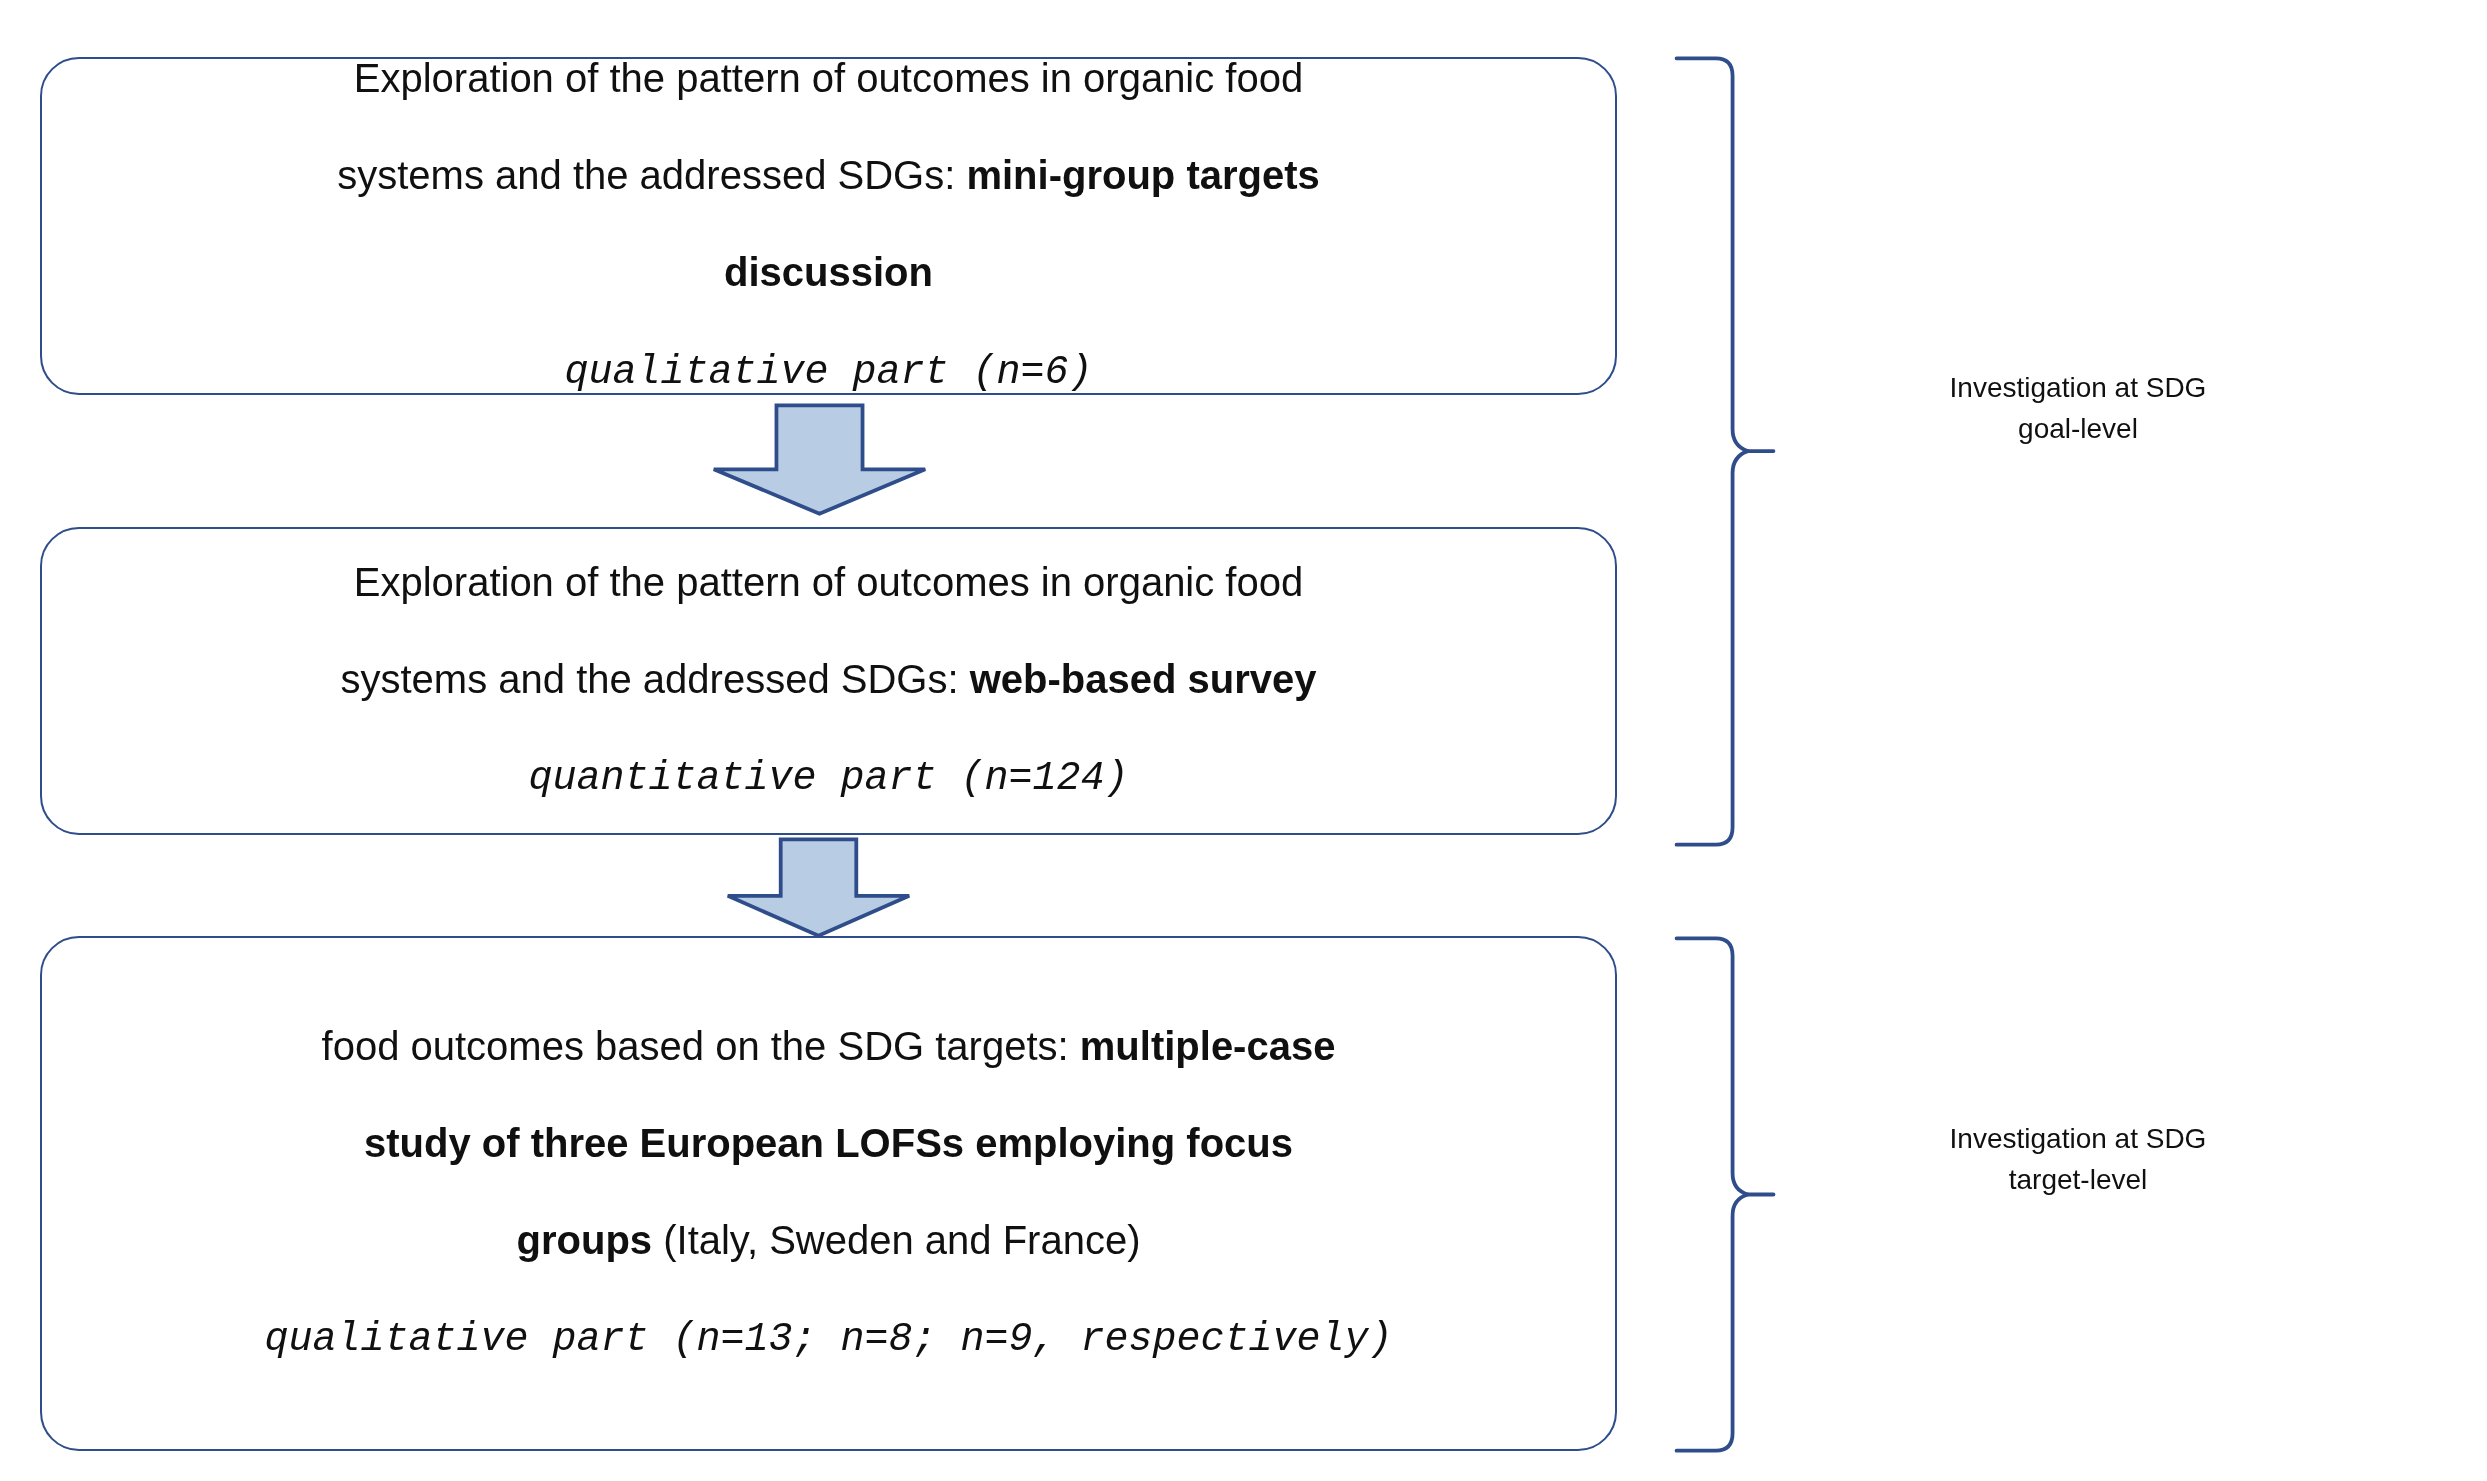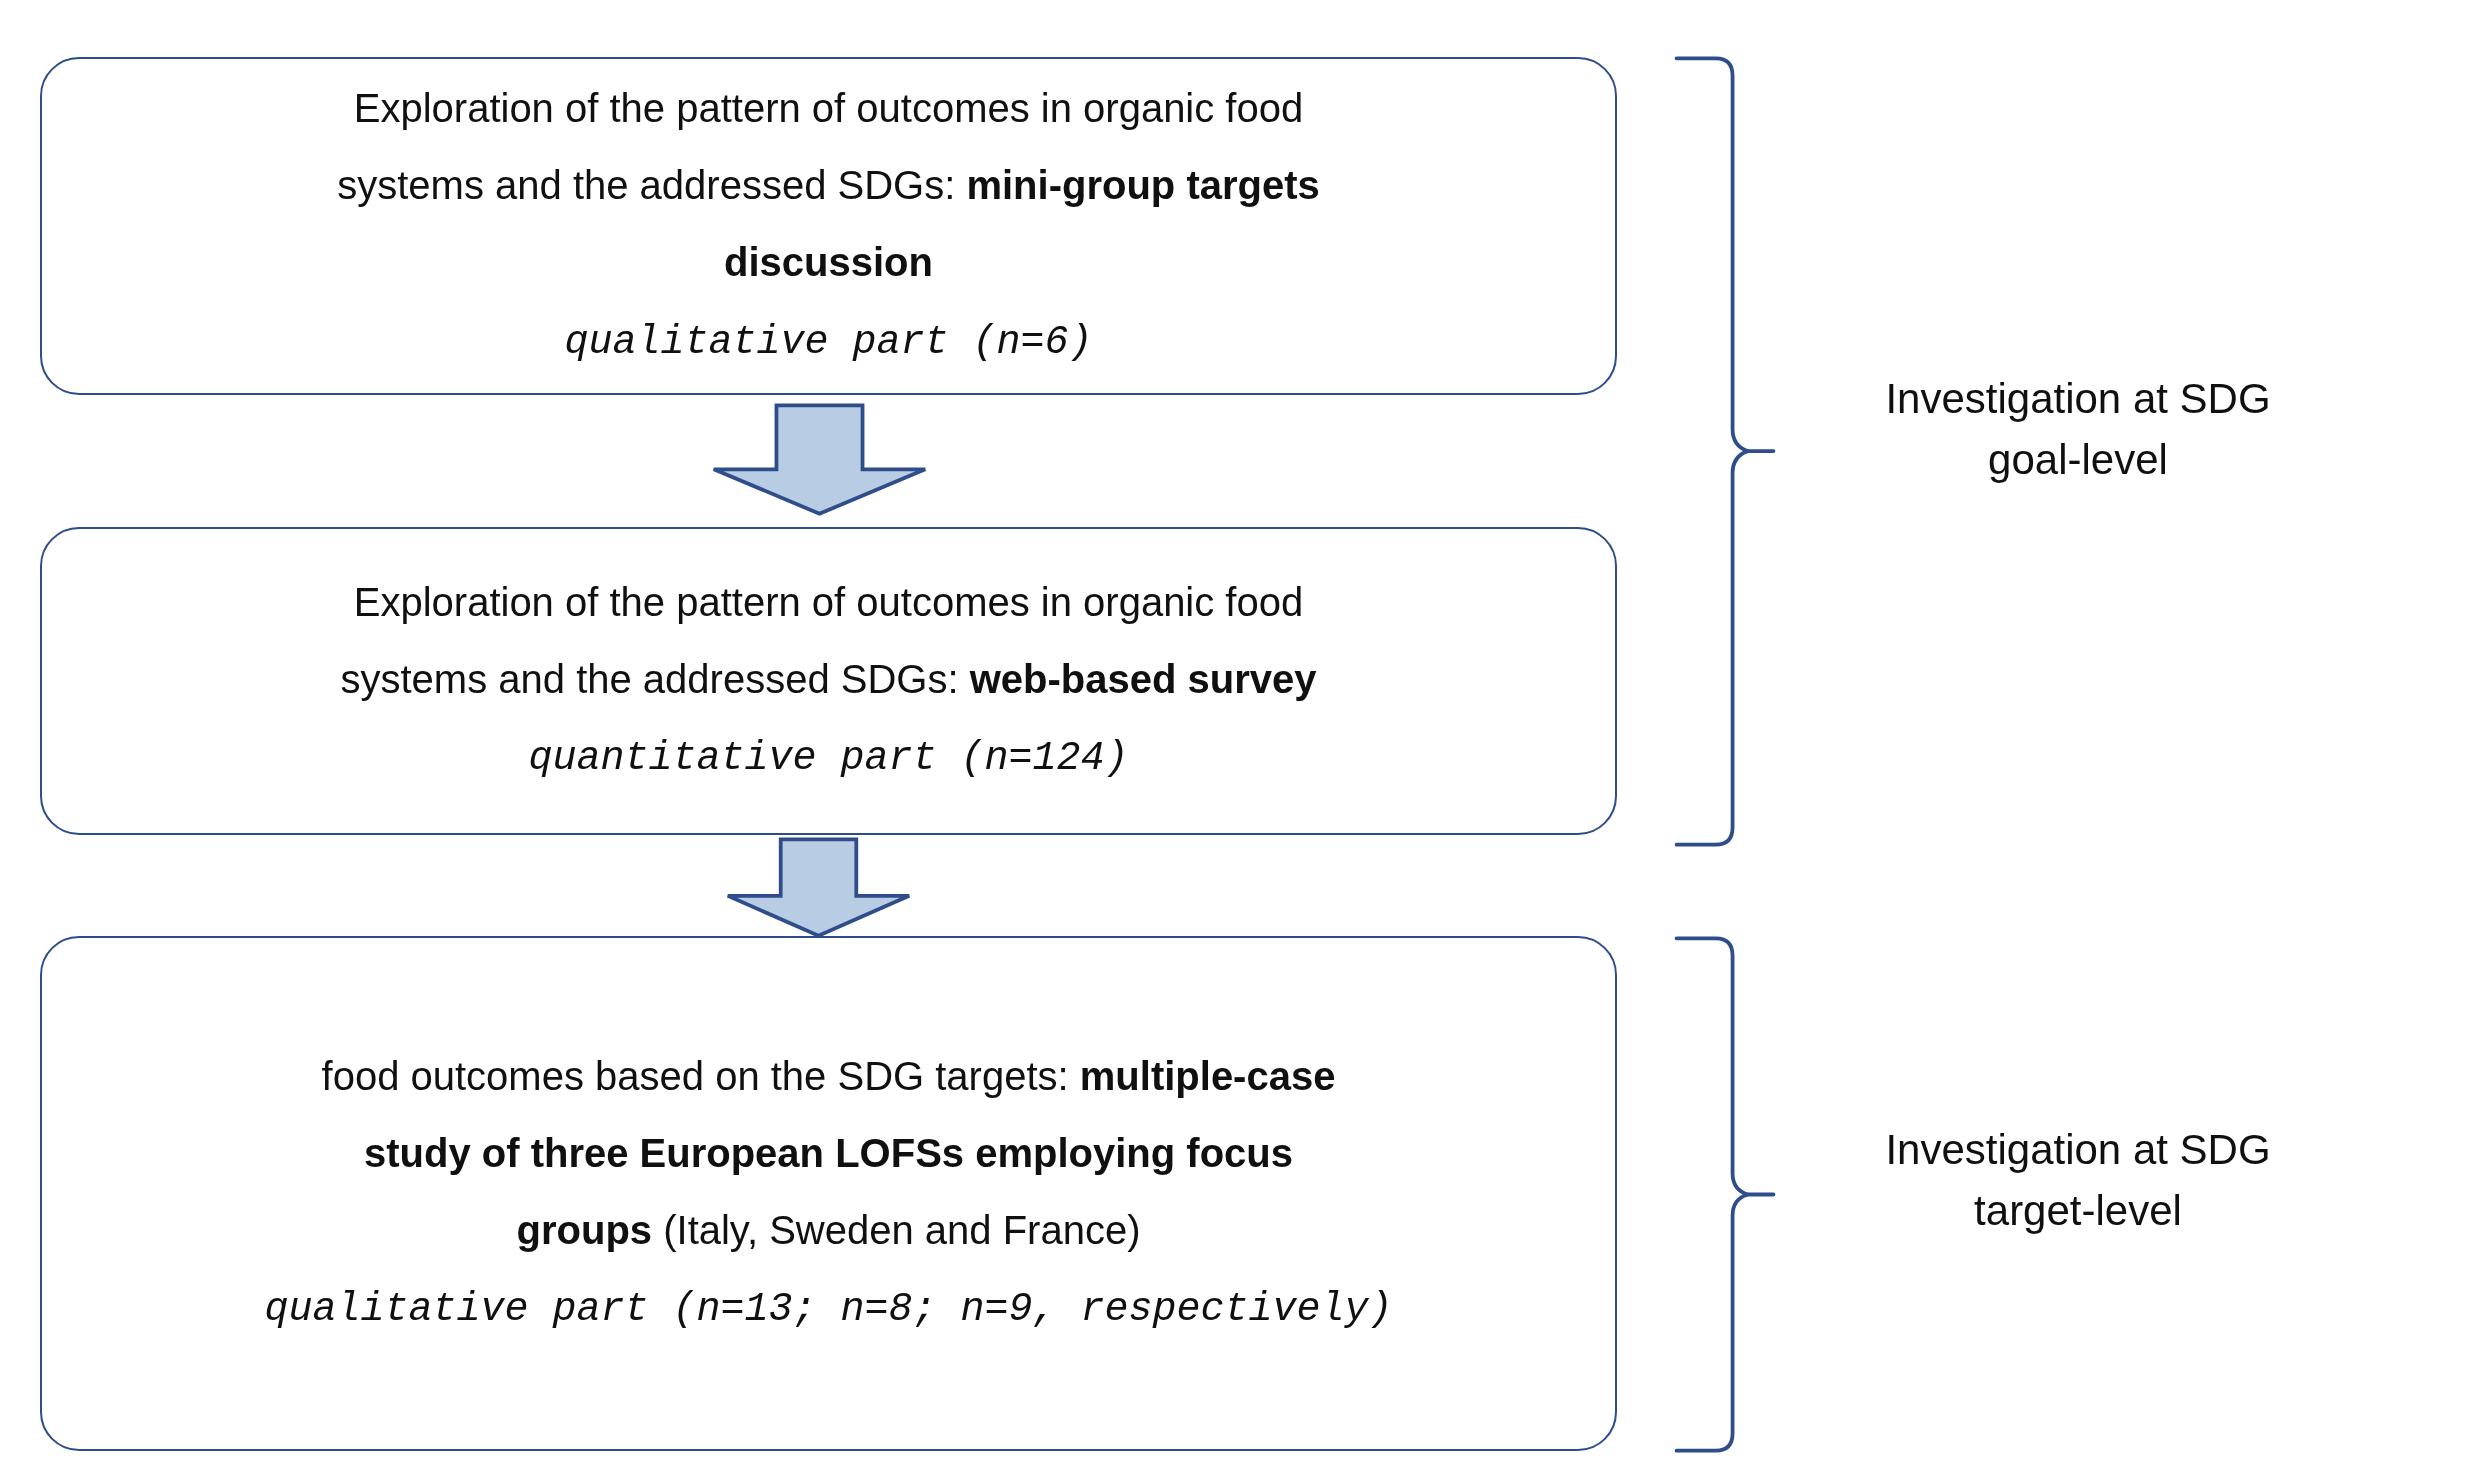--- a/index.html
+++ b/index.html
@@ -19,21 +19,21 @@
     display:flex;
     flex-direction:column;
     align-items:center;
     justify-content:center;
     text-align:center;
     color:#101010;
     font-size:40px;
     line-height:1.52;
     padding:0 44px;
   }
-  .box p{margin:8px;width:100%;}
+  .box p{margin:18px;width:100%;}
   .box b{font-weight:bold;}
   .box i{font-style:italic;font-family:Liberation Mono, monospace;}
 
   #box1{left:40px;top:57px;width:1577px;height:338px;}
   #box2{left:40px;top:527px;width:1577px;height:308px;}
   #box3{left:40px;top:936px;width:1577px;height:515px;}
 
   .arrow{position:absolute;}
   .arrow svg{display:block;width:100%;height:100%;}
 
@@ -42,21 +42,21 @@
 
   .brace{position:absolute;}
   .brace svg{display:block;width:100%;height:100%;overflow:visible;}
   #brace1{left:1672px;top:53px;width:106px;height:797px;}
   #brace2{left:1672px;top:933px;width:106px;height:523px;}
 
   .side-label{
     position:absolute;
     text-align:center;
     color:#101010;
-    font-size:42px;
+    font-size:28px;
     line-height:1.46;
     width:650px;
   }
   #label1{left:1753px;top:368px;}
   #label2{left:1753px;top:1119px;}
   .side-label span{display:block;}
 </style>
 </head>
 <body>
 

